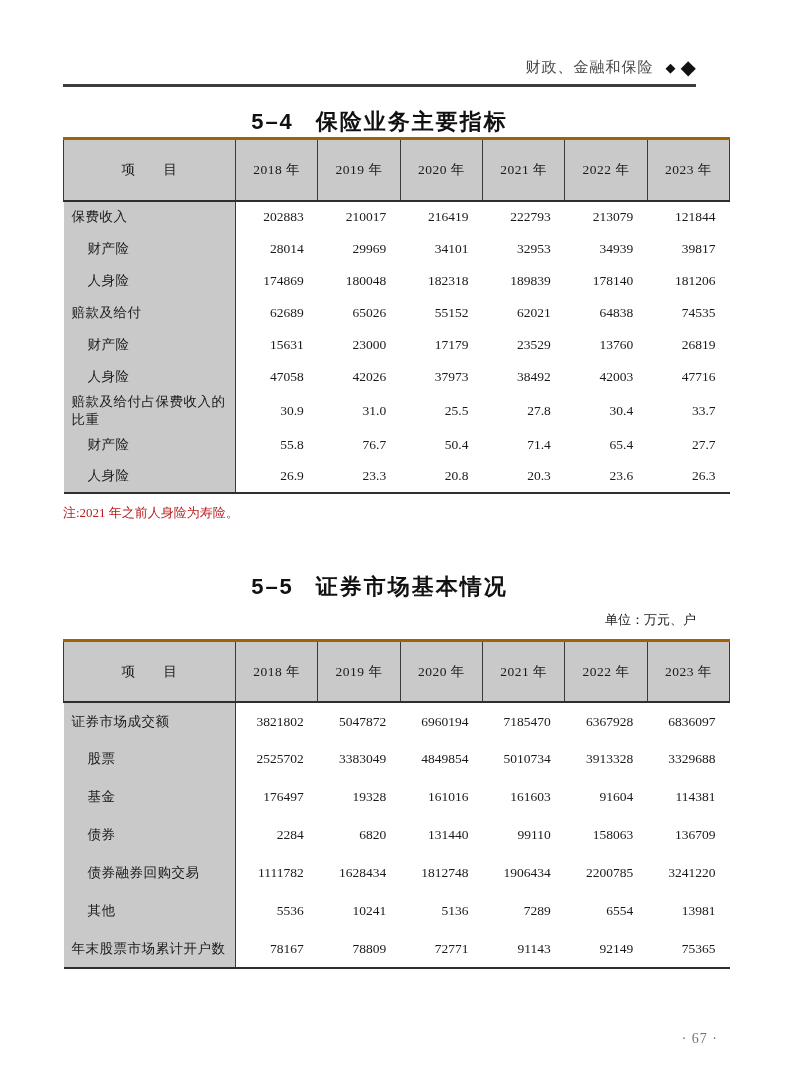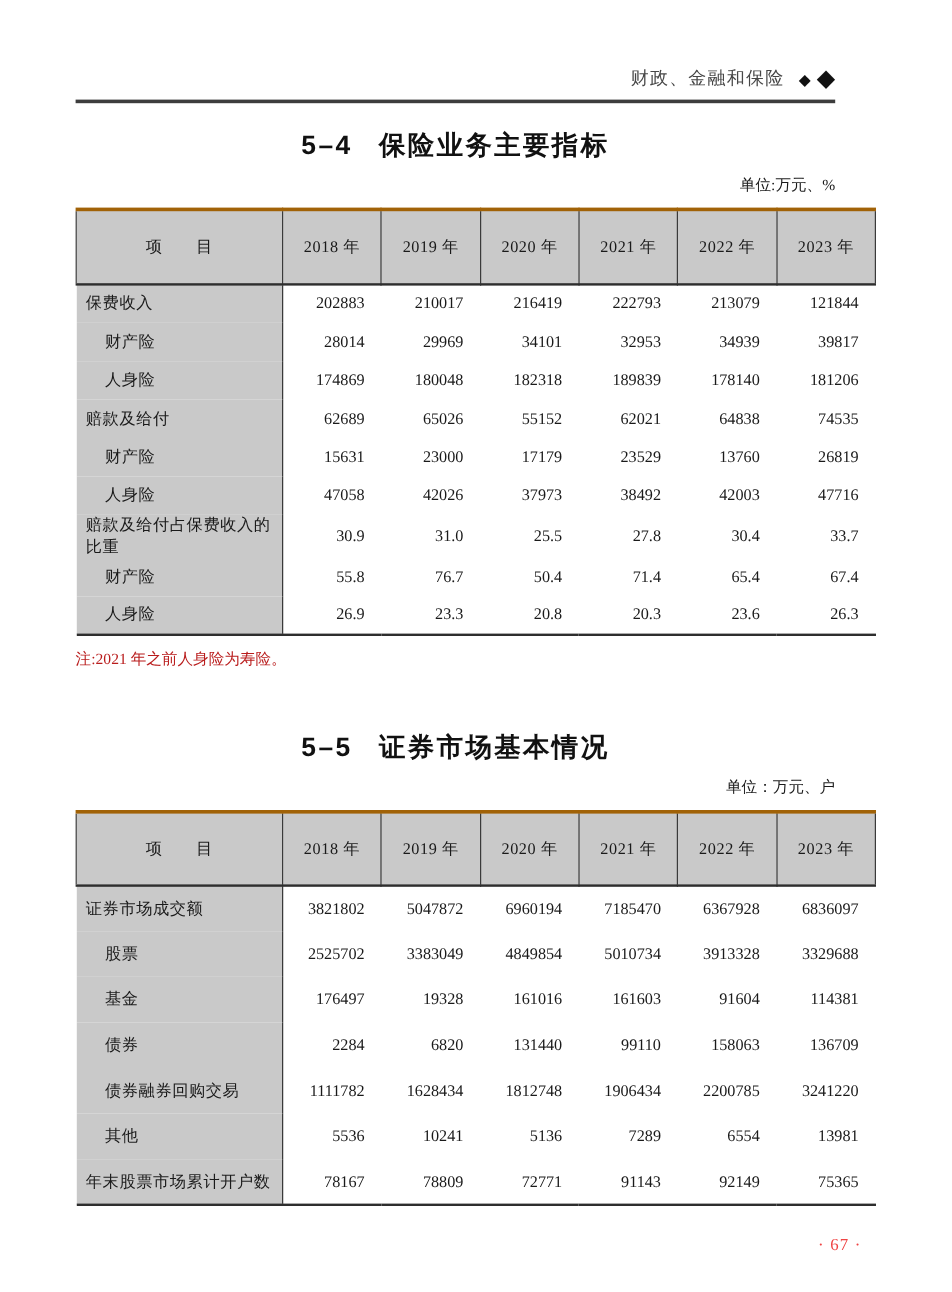--- a/index.html
+++ b/index.html
@@ -97,40 +97,39 @@
     font-size:13px;
     color:#b91c1c;
   }
 
   
   .page-number {
     position:absolute;
     right:75px;
     bottom:30px;
     font-size:14px;
-    color:#ef4444;
+    color:#737373;
     letter-spacing:1px;
   }
 </style>
 </head>
 <body>
 
 <div class="page">
 
   <div class="running-head">
     <span class="section-label">财政、金融和保险</span>
     <span class="diamond diamond-sm">◆</span>
     <span class="diamond diamond-lg">◆</span>
   </div>
 
   <section class="section section-1">
     <h2 class="table-title">
       <span>5–4</span><span class="title-text">保险业务主要指标</span>
     </h2>
-    <div class="unit-line">单位:万元、%</div>
     <table class="data-table t1" data-table="0">
       <colgroup>
         <col class="item-col">
           <col>
           <col>
           <col>
           <col>
           <col>
           <col>
       </colgroup>
@@ -209,21 +208,21 @@
             <td class="val">30.4</td>
             <td class="val">33.7</td>
           </tr>
           <tr>
             <td class="rowlabel indent">财产险</td>
             <td class="val">55.8</td>
             <td class="val">76.7</td>
             <td class="val">50.4</td>
             <td class="val">71.4</td>
             <td class="val">65.4</td>
-            <td class="val">67.4</td>
+            <td class="val">27.7</td>
           </tr>
           <tr>
             <td class="rowlabel indent">人身险</td>
             <td class="val">26.9</td>
             <td class="val">23.3</td>
             <td class="val">20.8</td>
             <td class="val">20.3</td>
             <td class="val">23.6</td>
             <td class="val">26.3</td>
           </tr>

